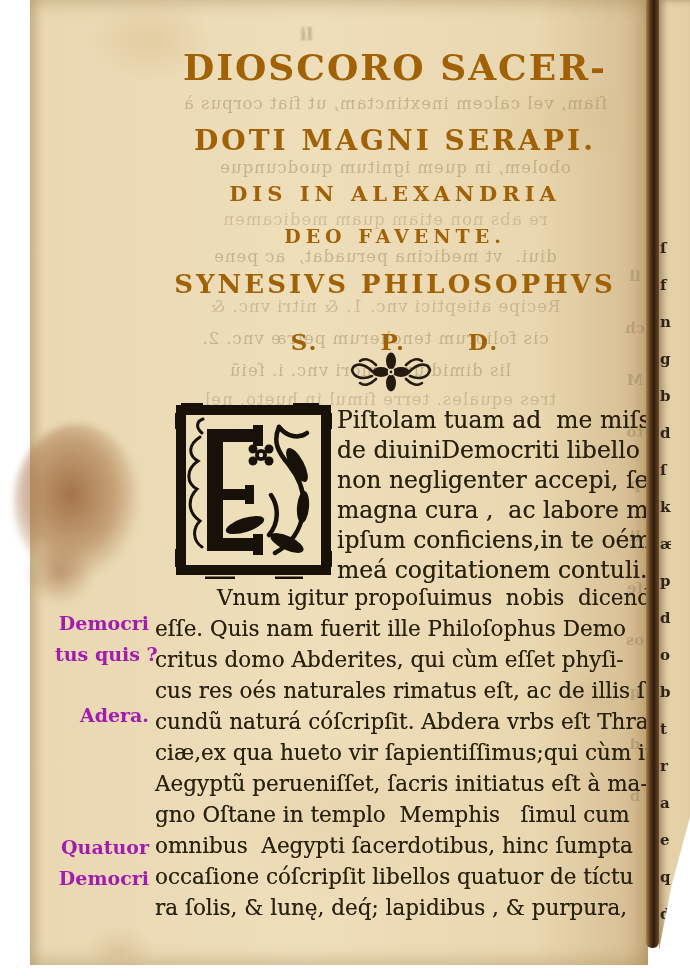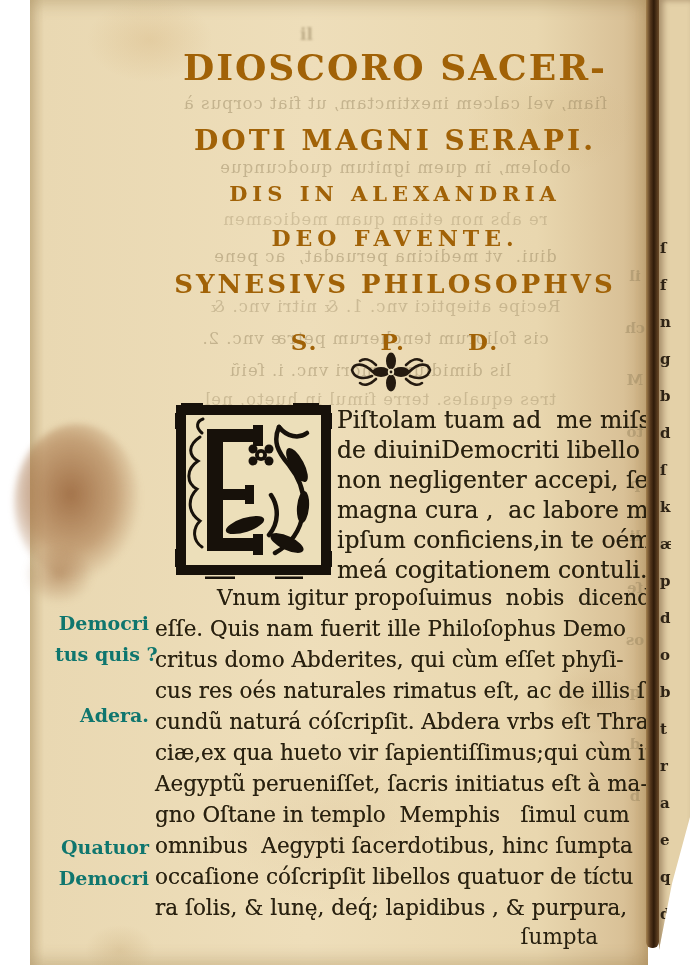--- a/index.html
+++ b/index.html
@@ -36,29 +36,29 @@
   .ghost-col{position:absolute;left:622px;top:250px;width:26px;transform:scaleX(-1);
         color:#8e7c57;opacity:.4;filter:blur(.6px);font-weight:bold;font-size:15px;
         line-height:52px;white-space:pre-line;text-align:center;}
   .smudge{position:absolute;color:#8e7c57;opacity:.5;filter:blur(1px);font-size:17px;font-weight:bold;}
   
   .tline{position:absolute;left:150px;width:490px;text-align:center;color:#a16207;
         font-weight:bold;white-space:pre;}
   .t1{top:46px;font-size:36px;letter-spacing:2px;}
   .t2{top:124px;font-size:28px;letter-spacing:3px;}
   .t3{top:181px;font-size:21px;letter-spacing:5px;}
-  .t4{top:225px;font-size:22px;letter-spacing:5px;}
+  .t4{top:225px;font-size:19px;letter-spacing:5px;}
   .t5{top:269px;font-size:26px;letter-spacing:3px;}
   .t6{top:328px;font-size:23px;letter-spacing:2px;word-spacing:52px;}
   .mainline{position:absolute;left:155px;width:495px;font-size:21.5px;color:#28200f;
         white-space:pre;text-shadow:0 0 .5px rgba(40,30,10,.6);}
   .introline{position:absolute;left:337px;width:312px;font-size:23.5px;color:#28200f;
         white-space:pre;text-shadow:0 0 .5px rgba(40,30,10,.6);}
   .mnote{position:absolute;left:55px;width:94px;text-align:right;font-weight:bold;
-        font-size:19px;color:#0f766e;white-space:pre;}
+        font-size:19px;color:#a21caf;white-space:pre;}
   .catchword{position:absolute;left:155px;width:443px;text-align:right;font-size:21.5px;
         color:#28200f;}
   
   .ornament{position:absolute;left:348px;top:349px;width:86px;height:46px;}
   .dropcap{position:absolute;left:175px;top:403px;width:157px;height:176px;}
 </style>
 </head>
 <body>
 
 <div class="scan">
@@ -168,21 +168,20 @@
   <div class="mainline" style="top:616px;">eſſe. Quis nam fuerit ille Philoſophus Demo</div>
   <div class="mainline" style="top:647px;">critus domo Abderites, qui cùm eſſet phyſi-</div>
   <div class="mainline" style="top:678px;">cus res oés naturales rimatus eſt, ac de illis ſe</div>
   <div class="mainline" style="top:709px;">cundũ naturá cóſcripſit. Abdera vrbs eſt Thra</div>
   <div class="mainline" style="top:740px;">ciæ,ex qua hueto vir ſapientiſſimus;qui cùm in</div>
   <div class="mainline" style="top:771px;">Aegyptũ perueniſſet, ſacris initiatus eſt à ma-</div>
   <div class="mainline" style="top:802px;">gno Oſtane in templo  Memphis   ſimul cum</div>
   <div class="mainline" style="top:833px;">omnibus  Aegypti ſacerdotibus, hinc ſumpta</div>
   <div class="mainline" style="top:864px;">occaſione cóſcripſit libellos quatuor de tíctu</div>
   <div class="mainline" style="top:895px;">ra ſolis, &amp; lunę, deq́; lapidibus , &amp; purpura,</div>
-  <div class="catchword" style="top:924px;">ſumpta</div>
 
   <div class="mnote" style="top:612px;">Democri</div>
   <div class="mnote" style="top:643px;">tus quis ?</div>
   <div class="mnote" style="top:704px;">Adera.</div>
   <div class="mnote" style="top:836px;">Quatuor</div>
   <div class="mnote" style="top:867px;">Democri</div>
 
   <div class="gutter-band"></div>
   <div class="sliver">
     <div class="sliver-glyphs">ſ

